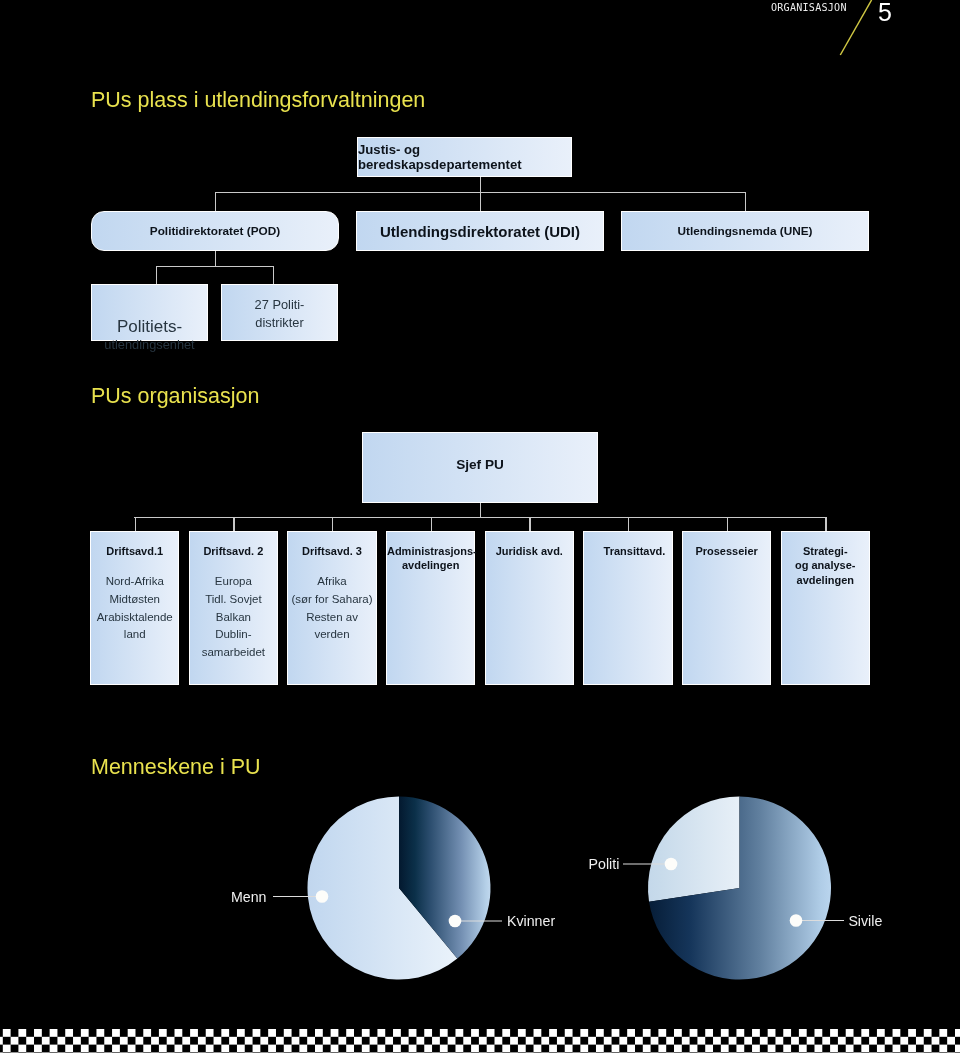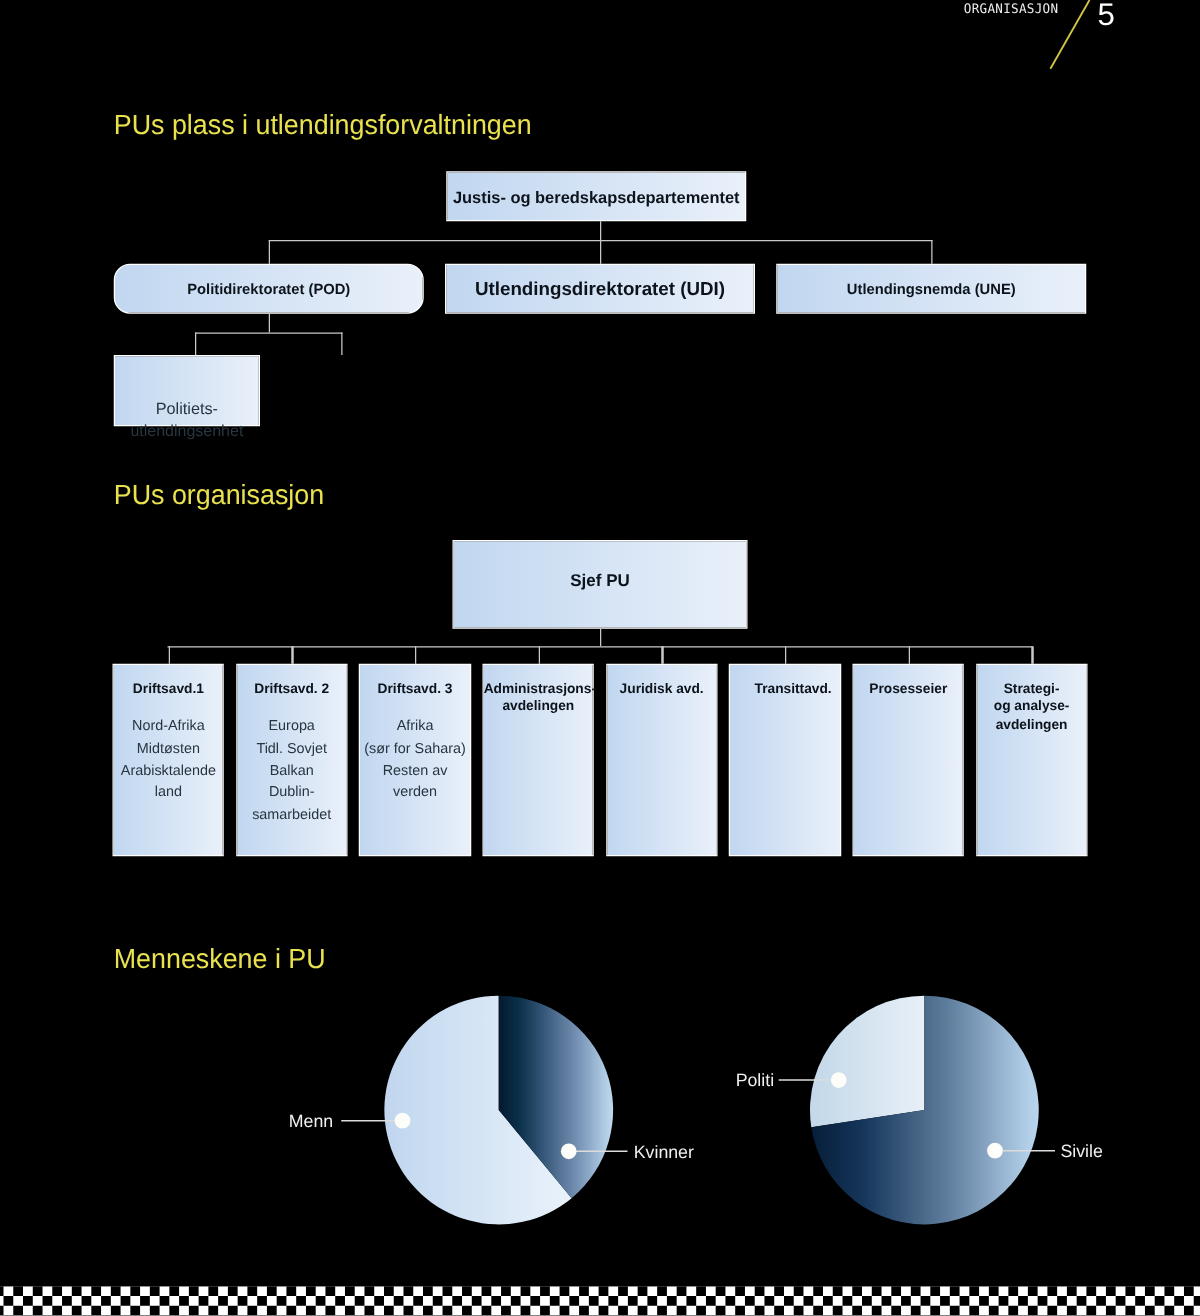--- a/index.html
+++ b/index.html
@@ -43,21 +43,21 @@
 <div class="page">
 
   <div class="hdr-label">ORGANISASJON</div>
   <svg class="hdr-slash" width="44" height="62" viewBox="0 0 44 62">
     <line x1="35.6" y1="2" x2="4.3" y2="57" stroke-width="1.5" stroke="#cfc743"></line>
   </svg>
   <div class="hdr-num">5</div>
 
   <div class="sec-head" style="left:91px;top:89px;">PUs plass i utlendingsforvaltningen</div>
 
-  <div class="box one-line" style="left:357px;top:137px;width:240px;height:40px;">
+  <div class="box one-line" style="left:357px;top:137px;width:215px;height:40px;">
     <span class="title" style="font-size:13.15px;">Justis- og beredskapsdepartementet</span>
   </div>
 
   <div class="cline" style="left:480px;top:177px;width:1.3px;height:15px;"></div>
   <div class="cline" style="left:215px;top:192px;width:531px;height:1.3px;"></div>
   <div class="cline" style="left:215px;top:192px;width:1.3px;height:19px;"></div>
   <div class="cline" style="left:480px;top:192px;width:1.3px;height:19px;"></div>
   <div class="cline" style="left:745px;top:192px;width:1.3px;height:19px;"></div>
 
   <div class="box one-line" style="left:91px;top:211px;width:248px;height:40px;border-radius:13px;">
@@ -69,22 +69,26 @@
   <div class="box one-line" style="left:621px;top:211px;width:248px;height:40px;">
     <span class="title" style="font-size:11.8px;text-align:center;">Utlendingsnemda (UNE)</span>
   </div>
 
   <div class="cline" style="left:215px;top:251px;width:1.3px;height:15px;"></div>
   <div class="cline" style="left:156px;top:266px;width:118px;height:1.3px;"></div>
   <div class="cline" style="left:156px;top:266px;width:1.3px;height:18px;"></div>
   <div class="cline" style="left:273px;top:266px;width:1.3px;height:18px;"></div>
 
   <div class="box" style="left:91px;top:284px;width:117px;height:57px;justify-content:center;padding-top:2px;">
-    <span style="font-size:13px;line-height:17.3px;margin-top:44px;">Politiets-</span>
+    <span style="font-size:17px;line-height:17.3px;margin-top:44px;">Politiets-</span>
     <span style="font-size:12.8px;line-height:17.3px;">utlendingsenhet</span>
+  </div>
+  <div class="box" style="left:221px;top:284px;width:117px;height:57px;justify-content:center;padding-top:2px;">
+    <span style="font-size:12.8px;line-height:17.3px;">27 Politi-</span>
+    <span style="font-size:12.8px;line-height:17.3px;">distrikter</span>
   </div>
 
   <div class="sec-head" style="left:91px;top:385px;">PUs organisasjon</div>
 
   <div class="box one-line" style="left:362px;top:432px;width:236px;height:71px;padding-bottom:6px;">
     <span class="title" style="font-size:13.6px;">Sjef PU</span>
   </div>
 
   <div class="cline" style="left:480px;top:503px;width:1.3px;height:14px;"></div>
   <div class="cline" style="left:134px;top:517px;width:692px;height:1.3px;"></div>

